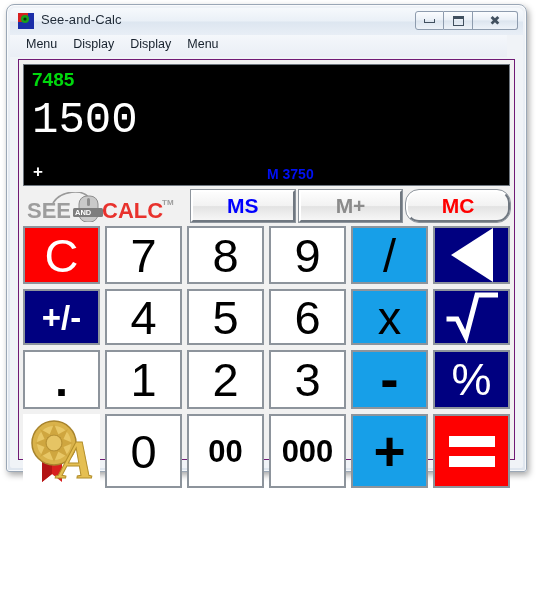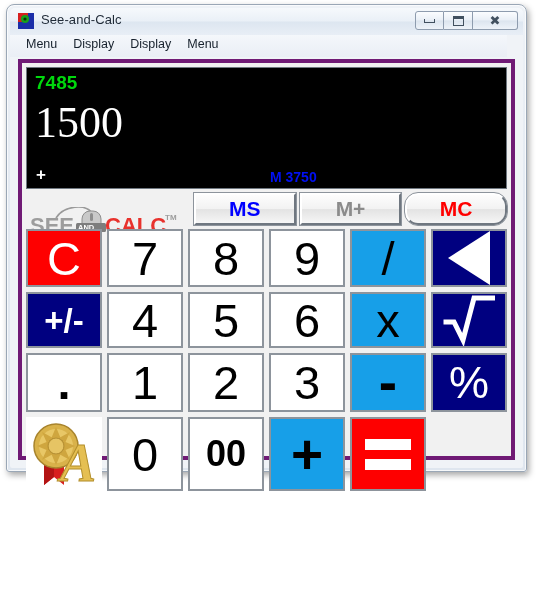--- a/index.html
+++ b/index.html
@@ -80,59 +80,59 @@
     padding: 2px 9px 2px 7px;
     white-space: nowrap;
     cursor: default;
   }
 
   
   .calc-area {
     position: absolute;
     left: 8px; top: 51px; right: 8px; bottom: 8px;
     background: #f1f1f1;
-    border: 4px solid #701a75;
+    border: 1px solid #701a75;
     box-sizing: border-box;
   }
 
   
   .display {
     position: absolute;
     left: 4px; top: 4px; right: 4px; height: 122px;
     background: #000000;
     border: 1px solid #6f7780;
     box-sizing: border-box;
   }
   .disp-prev {
     position: absolute; left: 8px; top: 4px;
     color: #00d80d; font-weight: bold; font-size: 19px;
     font-family: "Liberation Sans", sans-serif;
   }
   .disp-main {
     position: absolute; left: 8px; top: 32px;
     color: #ffffff; font-size: 44px; line-height: 46px;
-    font-family: Liberation Serif, serif;
+    font-family: Liberation Mono, monospace;
   }
   .disp-op {
     position: absolute; left: 9px; bottom: 3px;
     color: #ffffff; font-weight: bold; font-size: 17px;
   }
   .disp-mem {
     position: absolute; left: 243px; bottom: 3px;
     color: #0010f4; font-weight: bold; font-size: 14px;
     white-space: nowrap;
   }
 
   
   .memrow {
     position: absolute;
     left: 4px; top: 130px; right: 4px; height: 32px;
   }
   .logo {
-    position: absolute; left: 2px; top: 14px;
+    position: absolute; left: 2px; top: 2px;
     width: 160px; height: 30px;
     display: flex; align-items: center;
   }
   .logo-svg { display:block; }
   .membtns {
     position: absolute; left: 168px; top: 0; right: 0; height: 32px;
     display: flex; gap: 4px;
   }
   .membtn {
     flex: 1;
@@ -165,21 +165,21 @@
     box-sizing: border-box;
     cursor: pointer;
     position: relative;
     font-family: "Liberation Sans", sans-serif;
     color: #000000;
     font-size: 47px;
     line-height: 1;
     user-select: none;
   }
   .key.num      { background:#ffffff; color:#000000; }
-  .key.num.small{ font-size: 36px; font-weight: bold; }
+  .key.num.small{ font-size: 31px; font-weight: bold; }
   .key.dot      { font-size: 47px; font-weight: bold; }
   .key.red      { background:#fe0000; color:#ffffff; }
   .key.blue     { background:#179fe8; color:#000000; }
   .key.navy     { background:#000080; color:#ffffff; }
   .key.navy.txt { font-size: 33px; font-weight: bold; }
   .key.pct      { font-size: 45px; font-weight: normal; }
   .key.plus     { font-size: 55px; font-weight: bold; }
   .key.minus    { font-size: 55px; font-weight: bold; }
   .key.logo-key { background: #ffffff; border-color: transparent; }
 
@@ -303,20 +303,21 @@
               <path d="M40 13 L29 19 L35 24 Z"></path>
               <path d="M12 41 L23 35 L17 30 Z"></path>
             </g>
             <circle cx="26" cy="27" r="8" fill="#e3c濃"></circle>
             <circle cx="26" cy="27" r="8" fill="#e6c464" stroke="#bb9435" stroke-width="1.2"></circle>
             <text x="30" y="62" font-family="Liberation Serif, serif" font-size="54" font-style="italic" font-weight="bold" fill="#e5bf52" stroke="#b38f2c" stroke-width="1">A</text>
           </svg>
         </div>
         <div class="key num">0</div>
         <div class="key num small">00</div>
+        <div class="key num small">000</div>
         <div class="key blue plus">+</div>
         <div class="key red">
           <span class="eq-bars">
             <span class="eq-bar"></span>
             <span class="eq-bar"></span>
           </span>
         </div>
 
       </div>
     </div>

